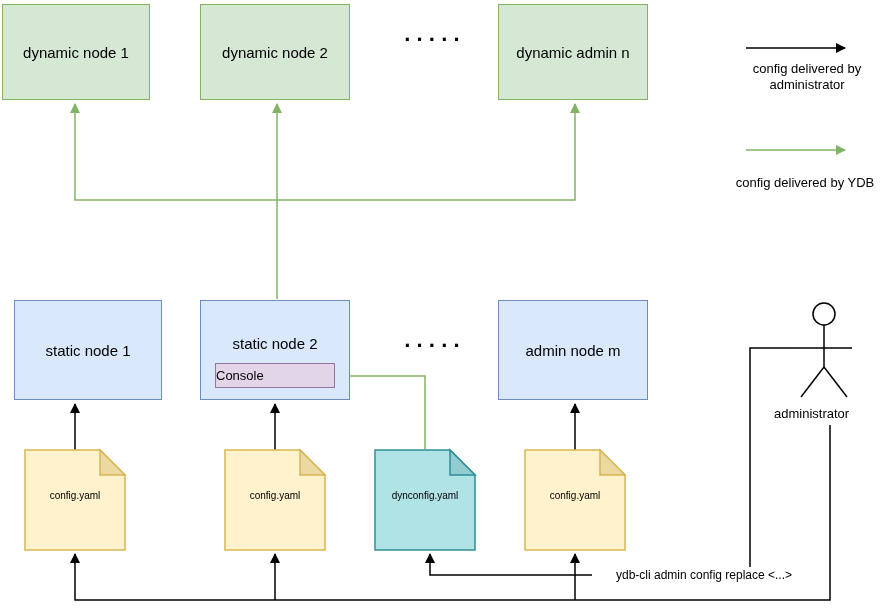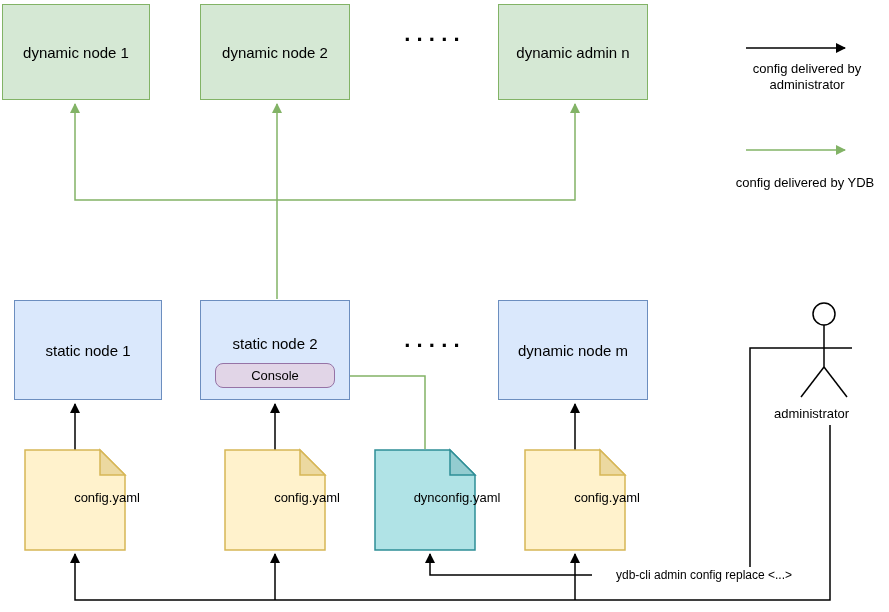--- a/index.html
+++ b/index.html
@@ -3,25 +3,25 @@
 <meta charset="utf-8">
 <style>
   html,body{margin:0;padding:0;background:#ffffff;}
   body{font-family:"Liberation Sans","DejaVu Sans",sans-serif;color:#000;}
   #canvas{position:relative;width:889px;height:612px;background:#fff;overflow:hidden;}
   #wires{position:absolute;left:0;top:0;z-index:1;}
   .box{position:absolute;display:flex;align-items:center;justify-content:center;
        font-size:15px;text-align:center;z-index:2;box-sizing:border-box;}
   .green{background:var(--green-fill);border:1.5px solid var(--green-stroke);}
   .blue{background:var(--blue-fill);border:1.5px solid var(--blue-stroke);}
-  .console{position:absolute;display:flex;align-items:center;justify-content:center;
-       font-size:13px;z-index:3;box-sizing:border-box;border-radius:8px;
+  .console{position:absolute;display:flex;align-items:center;
+       font-size:13px;z-index:3;box-sizing:border-box;border-radius:0;
        background:var(--purple-fill);border:1.5px solid var(--purple-stroke);}
   .dots{position:absolute;z-index:2;font-size:22px;font-weight:bold;letter-spacing:5px;line-height:20px;}
-  .doc-label{position:absolute;z-index:2;font-size:13px;text-align:center;margin-left:32px;}
+  .doc-label{position:absolute;z-index:2;font-size:10px;text-align:center;}
   .legend-text{position:absolute;z-index:2;font-size:13px;text-align:center;line-height:1.25;}
   .plain-label{position:absolute;z-index:2;font-size:13px;text-align:left;}
   .cli-text{position:absolute;z-index:2;font-size:12px;text-align:center;background:#fff;padding:1px 2px;}
 </style>
 </head>
 <body>
 
 <div id="canvas">
 
   <svg id="wires" width="889" height="612" viewBox="0 0 889 612">
@@ -95,21 +95,21 @@
     <span>static node 1</span>
   </div>
   <div class="box blue" style="left:200px;top:300px;width:150px;height:100px;align-items:flex-start">
     <span style="margin-top:34px">static node 2</span>
   </div>
   <div class="console" style="left:215px;top:363px;width:120px;height:25px">
     <span>Console</span>
   </div>
   <div class="dots" style="left:400px;top:336px;width:70px;text-align:center">·····</div>
   <div class="box blue" style="left:498px;top:300px;width:150px;height:100px">
-    <span>dynamic node m</span>
+    <span>admin node m</span>
   </div>
 
   <div class="plain-label" style="left:774px;top:406px;width:100px">administrator</div>
 
   <div class="doc-label" style="left:25px;top:490px;width:100px">config.yaml</div>
   <div class="doc-label" style="left:225px;top:490px;width:100px">config.yaml</div>
   <div class="doc-label" style="left:375px;top:490px;width:100px">dynconfig.yaml</div>
   <div class="doc-label" style="left:525px;top:490px;width:100px">config.yaml</div>
 
   <div class="cli-text" style="left:592px;top:567px;width:220px">ydb-cli admin config replace &lt;...&gt;</div>

